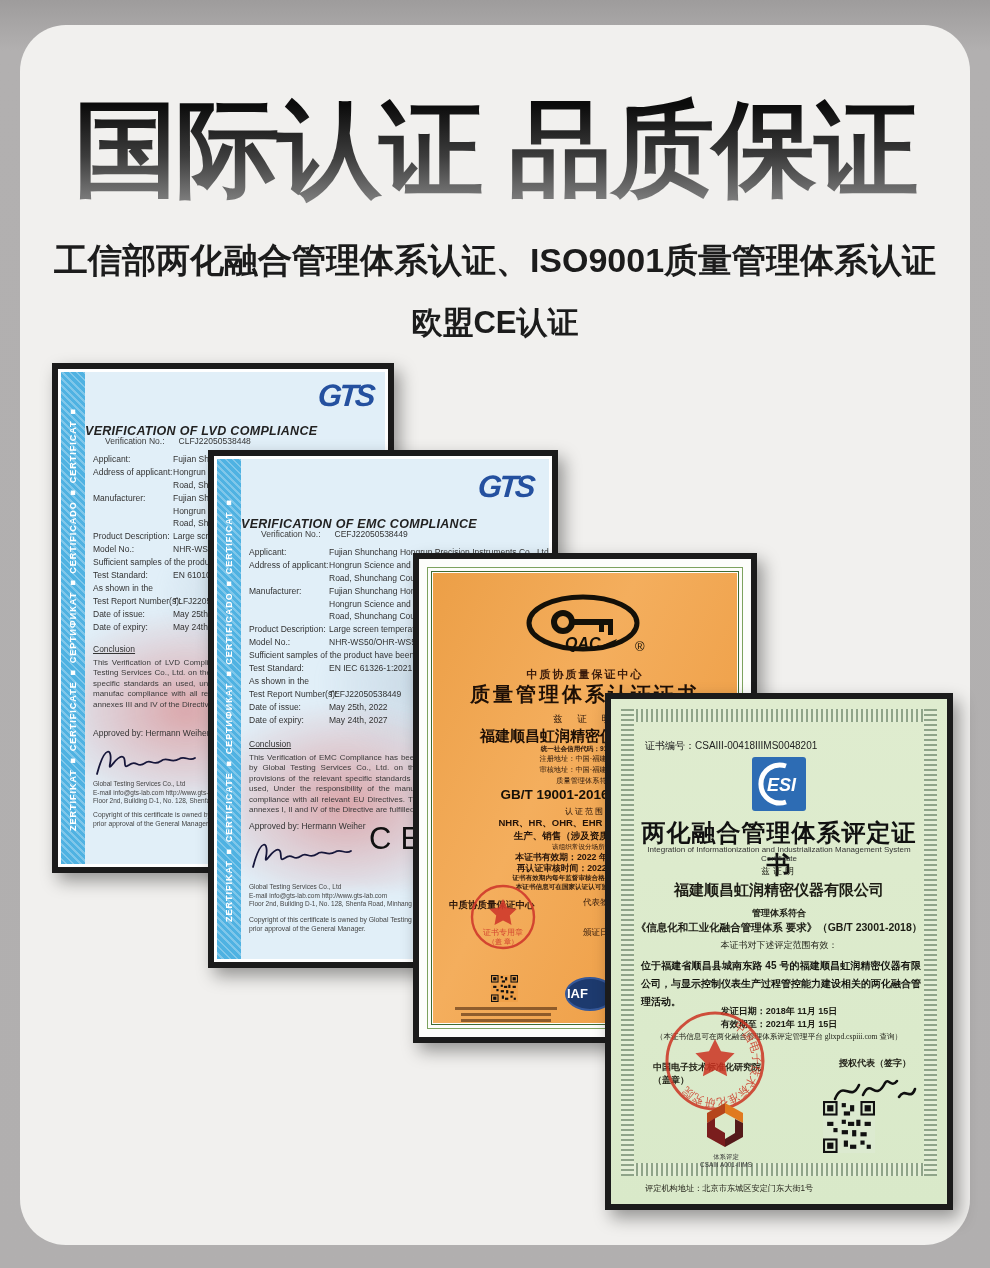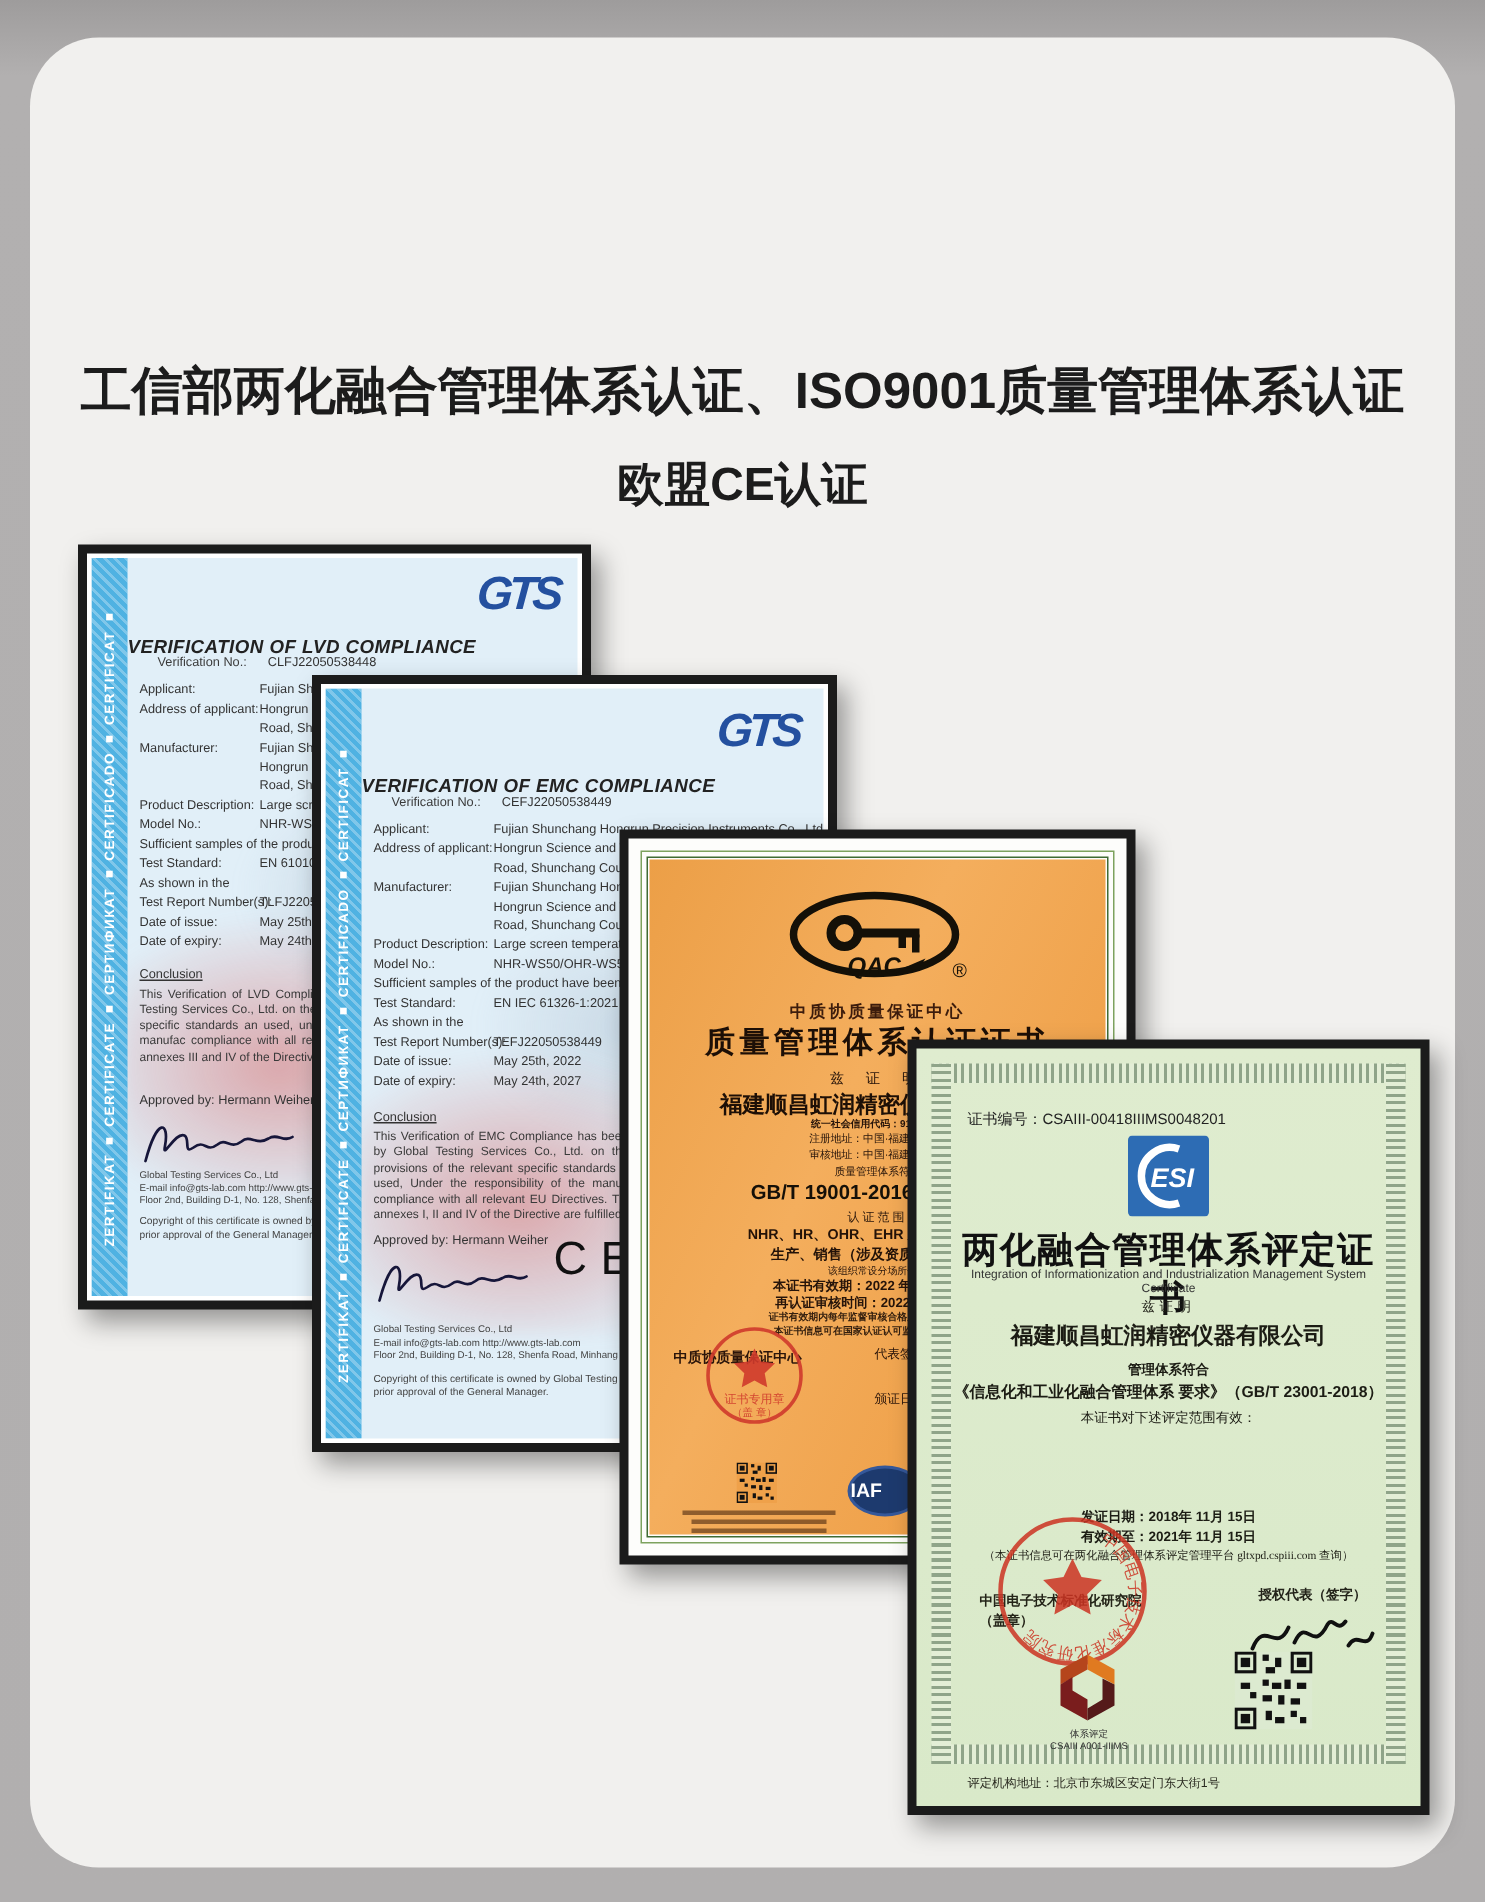--- a/index.html
+++ b/index.html
@@ -79,20 +79,21 @@
   .gr-issuer{position:absolute;font-size:9px;font-weight:bold;color:#242418;width:120px;line-height:13px;}
   .gr-foot{position:absolute;left:34px;bottom:10px;font-size:8.2px;color:#2a2a20;}
   .cube-label{position:absolute;text-align:center;font-size:6.4px;color:#333;line-height:8px;}
 </style>
 </head>
 <body>
 
 <div class="stage">
   <div class="card"></div>
 
+  <div class="main-title">国际认证 品质保证</div>
   <div class="sub1">工信部两化融合管理体系认证、ISO9001质量管理体系认证</div>
   <div class="sub2">欧盟CE认证</div>
 
   <div class="cert" style="left:52px;top:363px;width:342px;height:510px;">
     <div class="gts-inner">
       <div class="gts-body">
         <div class="map-blob2"></div>
         <div class="map-blob"></div>
         <div class="band">ZERTIFIKAT ■ CERTIFICATE ■ СЕРТИФИКАТ ■ CERTIFICADO ■ CERTIFICAT ■</div>
         <div class="gts-verif" style="top:16px;">
@@ -272,20 +273,21 @@
         <path d="M34 9 A19 19 0 1 0 34 45" fill="none" stroke="#ffffff" stroke-width="5"></path>
         <text x="15" y="34" font-size="18" font-weight="bold" font-style="italic" fill="#ffffff">ESI</text>
       </svg>
       <div class="gr-c gr-title" style="top:118px;">两化融合管理体系评定证书</div>
       <div class="gr-c gr-en" style="top:146px;">Integration of Informationization and Industrialization Management System Certificate</div>
       <div class="gr-c" style="top:166px;font-size:9px;letter-spacing:3px;">兹证明</div>
       <div class="gr-c gr-company" style="top:182px;">福建顺昌虹润精密仪器有限公司</div>
       <div class="gr-c gr-b9" style="top:208px;">管理体系符合</div>
       <div class="gr-c gr-std" style="top:222px;">《信息化和工业化融合管理体系 要求》（GB/T 23001-2018）</div>
       <div class="gr-c" style="top:240px;font-size:9px;">本证书对下述评定范围有效：</div>
+      <div class="gr-scope" style="top:258px;">位于福建省顺昌县城南东路 45 号的福建顺昌虹润精密仪器有限公司，与显示控制仪表生产过程管控能力建设相关的两化融合管理活动。</div>
       <div class="gr-c gr-b9" style="top:306px;">发证日期：2018年 11月 15日</div>
       <div class="gr-c gr-b9" style="top:319px;">有效期至：2021年 11月 15日</div>
       <div class="gr-c gr-q" style="top:333px;">（本证书信息可在两化融合管理体系评定管理平台 gltxpd.cspiii.com 查询）</div>
 
       <div class="gr-issuer" style="left:42px;top:362px;">
         <span>中国电子技术标准化研究院</span> <span>（盖章）</span>
       </div>
       <svg style="position:absolute;left:52px;top:310px;opacity:.85;" width="104" height="104" viewBox="0 0 104 104">
         <defs>
             <path id="ringpath" d="M52 14 a38 38 0 1 1 -0.01 0"></path>

